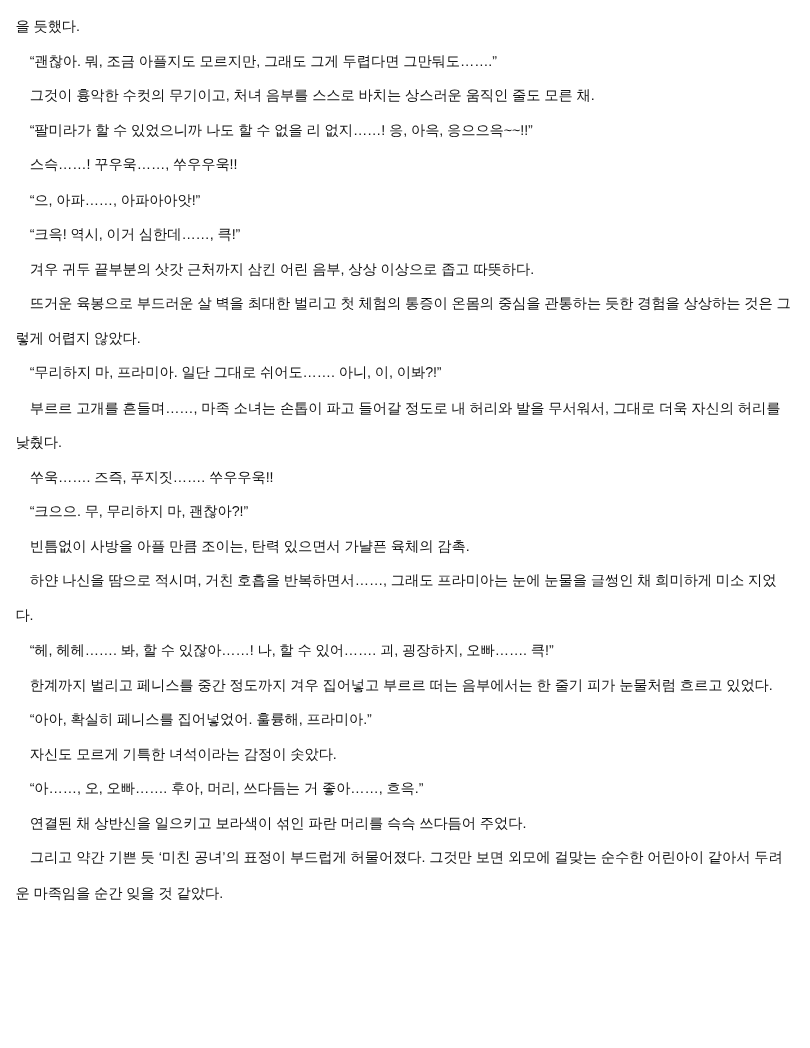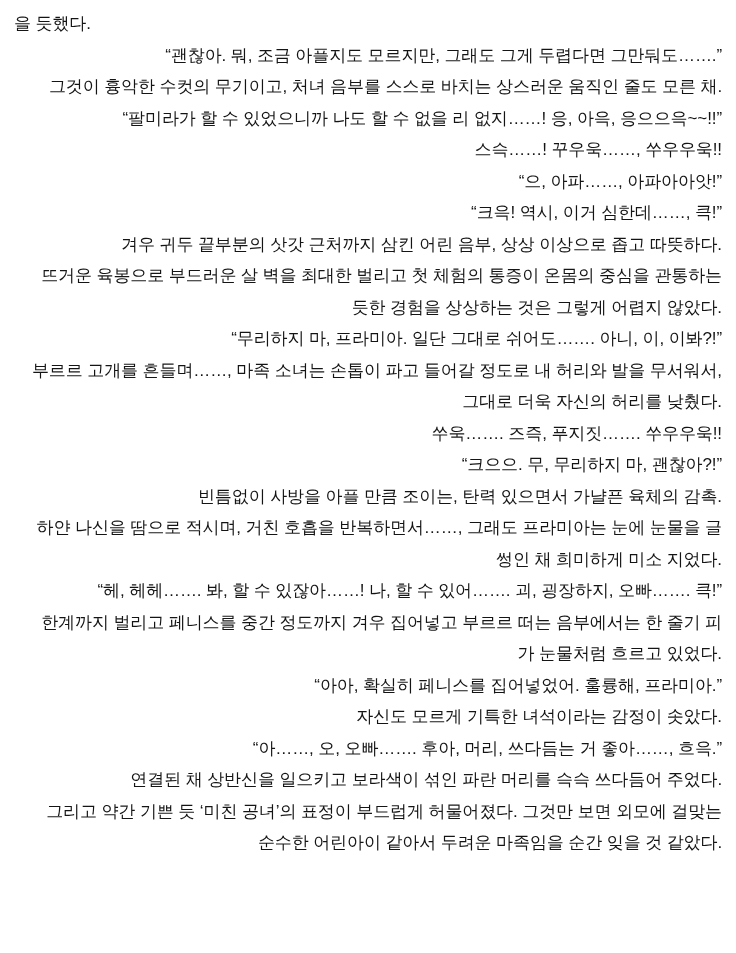--- a/index.html
+++ b/index.html
@@ -15,31 +15,30 @@
   }
   .page {
     width: 736px;
     height: 953px;
     box-sizing: border-box;
     padding: 8px 14px 8px 14px;
     background: #ffffff;
     overflow: hidden;
   }
   .para {
-    font-size: 17px;
+    font-size: 13px;
     line-height: 31.5px;
     letter-spacing: -0.1px;
     margin: 0;
     text-align: left;
     word-break: break-all;
     color: #141414;
   }
   .para.indent {
     text-indent: 13px;
-    text-align: right;
   }
 </style>
 </head>
 <body>
 
 <div class="page">
   <div id="body-text">
       <p class="para">을 듯했다.</p>
       <p class="para indent">“괜찮아. 뭐, 조금 아플지도 모르지만, 그래도 그게 두렵다면 그만둬도…….”</p>
       <p class="para indent">그것이 흉악한 수컷의 무기이고, 처녀 음부를 스스로 바치는 상스러운 움직인 줄도 모른 채.</p>

